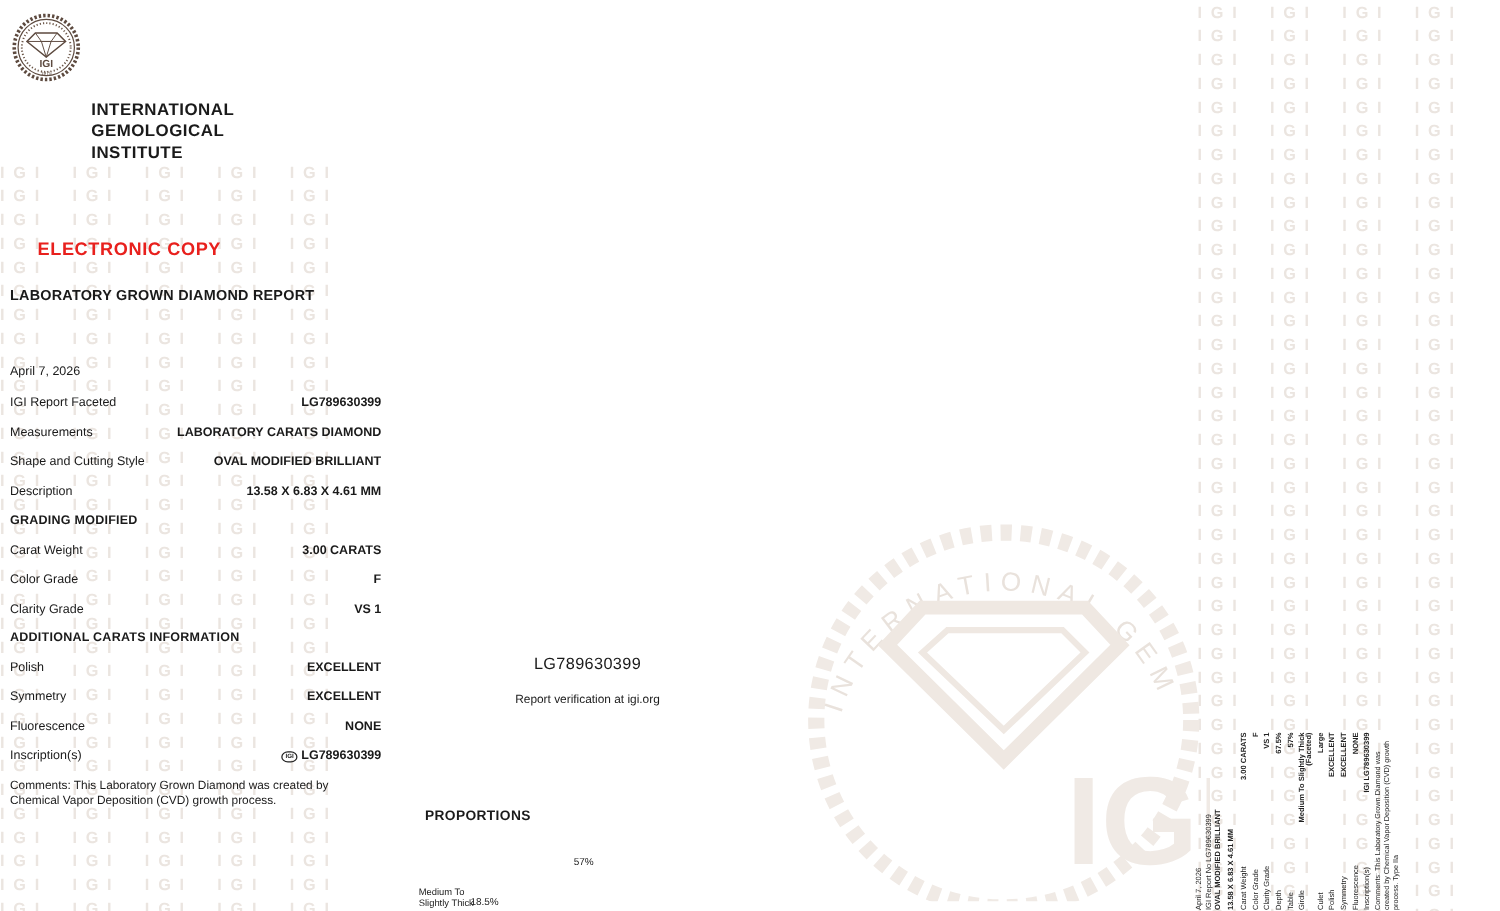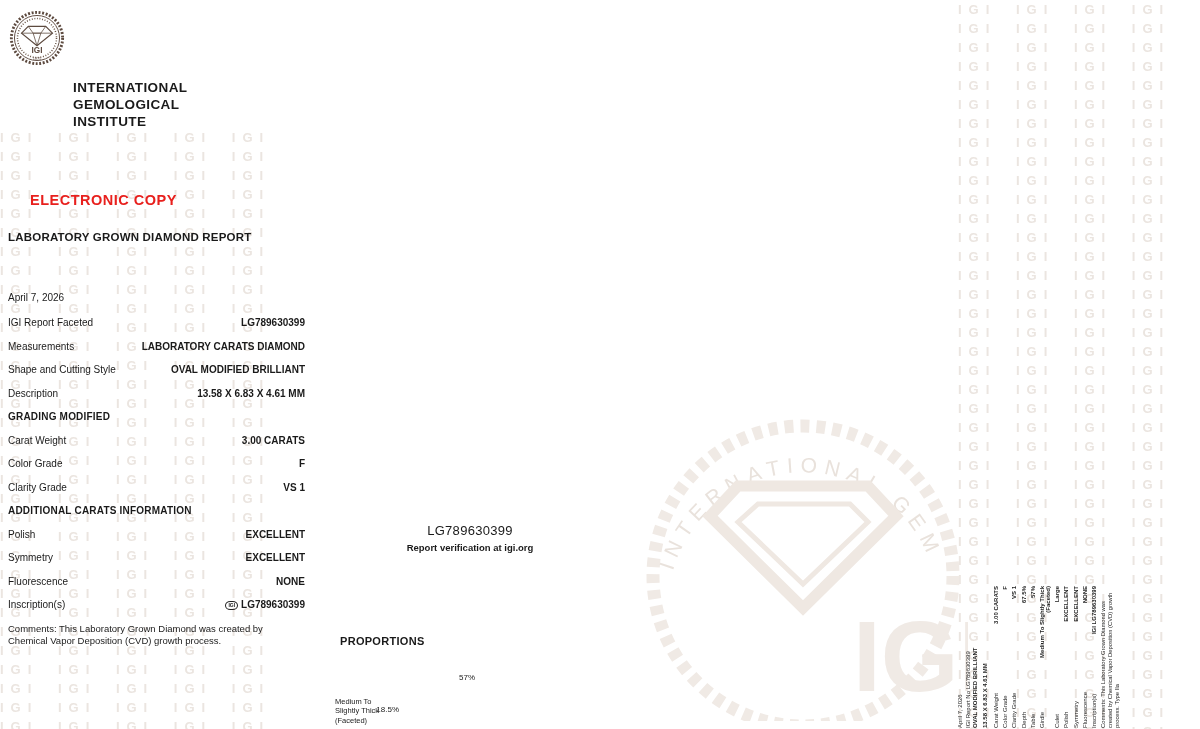--- a/index.html
+++ b/index.html
@@ -25,21 +25,21 @@
   .sec-hdr { font-weight:bold; font-size:10px; margin-bottom:12.5px; letter-spacing:.2px; }
   .comments { font-size:9.5px; line-height:12.5px; }
   .insc-icon { display:inline-block; border:1px solid #222; border-radius:50%/60%; font-size:5px; font-weight:bold;
                padding:0 2px; line-height:7px; vertical-align:1px; margin-right:3px; }
 
   
   .seal { display:block; }
 
   
   .rep-num { font-size:13px; letter-spacing:.3px; text-align:center; }
-  .verify { font-size:9.5px; text-align:center; margin-top:4px;font-weight:bold; }
+  .verify { font-size:9.5px; text-align:center; margin-top:16px; }
   .mid-hdr { font-weight:bold; font-size:11px; letter-spacing:.3px; }
 
   .diag { position:relative; }
   .dlab { position:absolute; font-size:8px; color:#222; }
 
   
   .stub-outer { position:absolute; left:957px; top:586px; width:243px; height:142px; }
   .stub { position:absolute; left:0; top:142px; width:142px; height:243px;
           transform-origin:0 0; transform:rotate(-90deg); font-size:6px; color:#222; }
   .stub .srow { display:flex; justify-content:space-between; margin-bottom:3.2px; }

